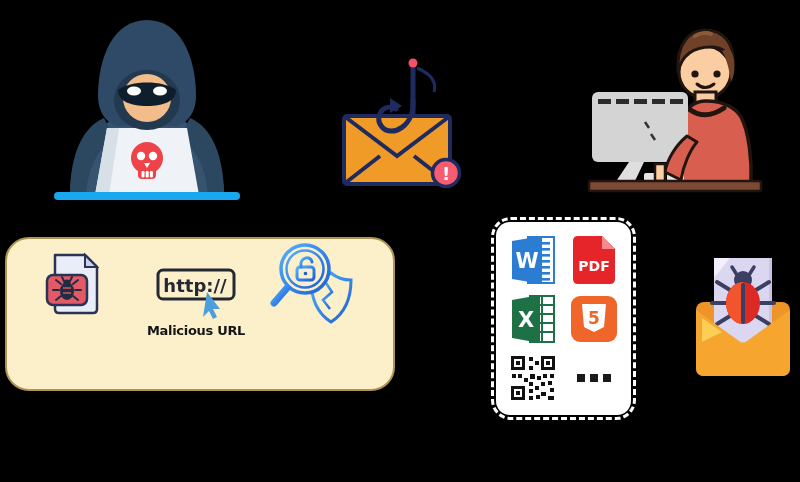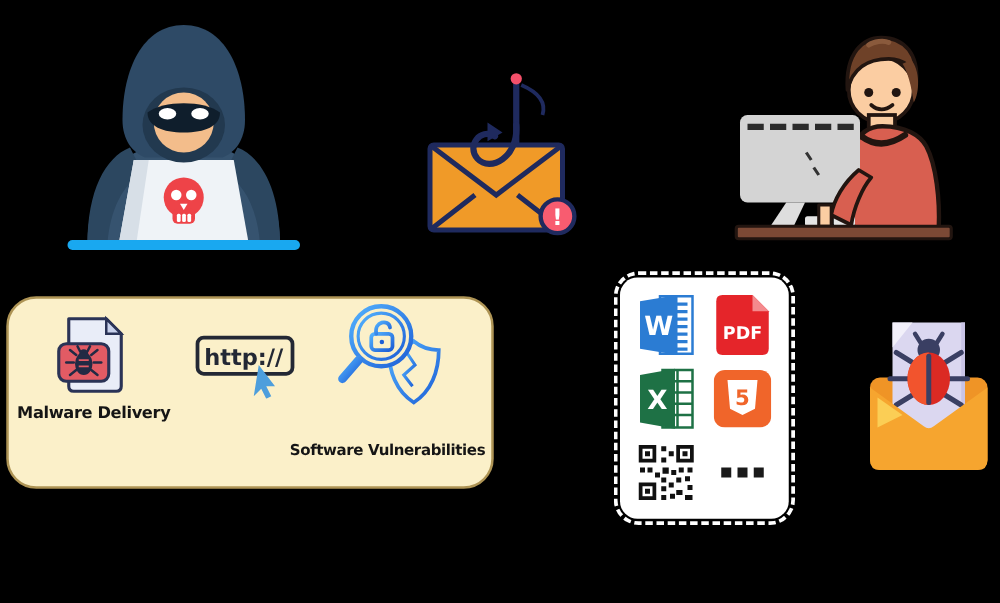--- a/index.html
+++ b/index.html
@@ -122,27 +122,27 @@
         <line x1="20" y1="45" x2="15" y2="49"></line>
           <line x1="32" y1="45" x2="37" y2="49"></line>
         <line x1="23" y1="30" x2="21" y2="26"></line>
           <line x1="29" y1="30" x2="31" y2="26"></line>
       </g>
       <circle cx="26" cy="32" r="3.6" fill="#222A44"></circle>
       <ellipse cx="26" cy="40" rx="7" ry="9" fill="#222A44"></ellipse>
       <line x1="22" y1="37" x2="30" y2="37" stroke="#E25B64" stroke-width="1.4"></line>
       <line x1="22" y1="42" x2="30" y2="42" stroke="#E25B64" stroke-width="1.4"></line>
     </svg>
-    <div class="tech-label" style="left:2px;top:84px;width:132px">Malware Delivery</div>
 
     <svg class="abs" style="left:148px;top:22px" width="82" height="58" viewBox="0 0 82 58">
       <rect x="3" y="9" width="76" height="29" rx="5" fill="none" stroke="#232834" stroke-width="3"></rect>
       <text x="40" y="31" text-anchor="middle" font-size="18" font-weight="bold" fill="#232834" font-family="DejaVu Sans, sans-serif">http://</text>
       <polygon points="52,31 48,56 54,50 58,58 62,56 58,48 65,48" fill="#4D9EDC"></polygon>
     </svg>
+    <div class="tech-label" style="left:136px;top:84px;width:106px">Malicious URL</div>
 
     <svg class="abs" style="left:258px;top:0px" width="92" height="92" viewBox="0 0 92 92">
       <defs>
         <linearGradient id="bluGrad" x1="0" y1="0" x2="1" y2="1">
           <stop offset="0" stop-color="#53B1FD"></stop>
             <stop offset="1" stop-color="#1D5FD6"></stop>
         </linearGradient>
       </defs>
       <g>
         <path d="M66,34 C72,39 80,41 86,41 C86,58 80,74 66,83 C52,74 46,58 46,41 C52,41 60,39 66,34 Z" fill="none" stroke="url(#bluGrad)" stroke-width="3"></path>
@@ -152,21 +152,20 @@
         <circle cx="40" cy="30" r="24" fill="#FBF0C9" stroke="url(#bluGrad)" stroke-width="3.5"></circle>
         <circle cx="40" cy="30" r="18.5" fill="none" stroke="url(#bluGrad)" stroke-width="2.5"></circle>
         <line x1="22" y1="49" x2="9" y2="64" stroke="url(#bluGrad)" stroke-width="7" stroke-linecap="round"></line>
       </g>
       <g>
         <rect x="32" y="28" width="17" height="13" rx="3" fill="none" stroke="url(#bluGrad)" stroke-width="3"></rect>
         <path d="M36,28 C34,18 46,16 47,23" fill="none" stroke="url(#bluGrad)" stroke-width="3" stroke-linecap="round"></path>
         <circle cx="40.5" cy="34.5" r="1.8" fill="#1D5FD6"></circle>
       </g>
     </svg>
-    <div class="tech-label" style="left:218px;top:114px;width:170px;font-size:12px">Software Vulnerabilities</div>
   </div>
 
   <div class="attach-wrap">
     <div class="attach-box">
 
       <svg width="48" height="52" viewBox="0 0 48 52">
         <rect x="19" y="3" width="26" height="46" fill="#ffffff" stroke="#2B7CD3" stroke-width="2"></rect>
         <g fill="#2B7CD3">
           <rect x="23" y="8" width="18" height="2.6"></rect>
             <rect x="23" y="14" width="18" height="2.6"></rect>

